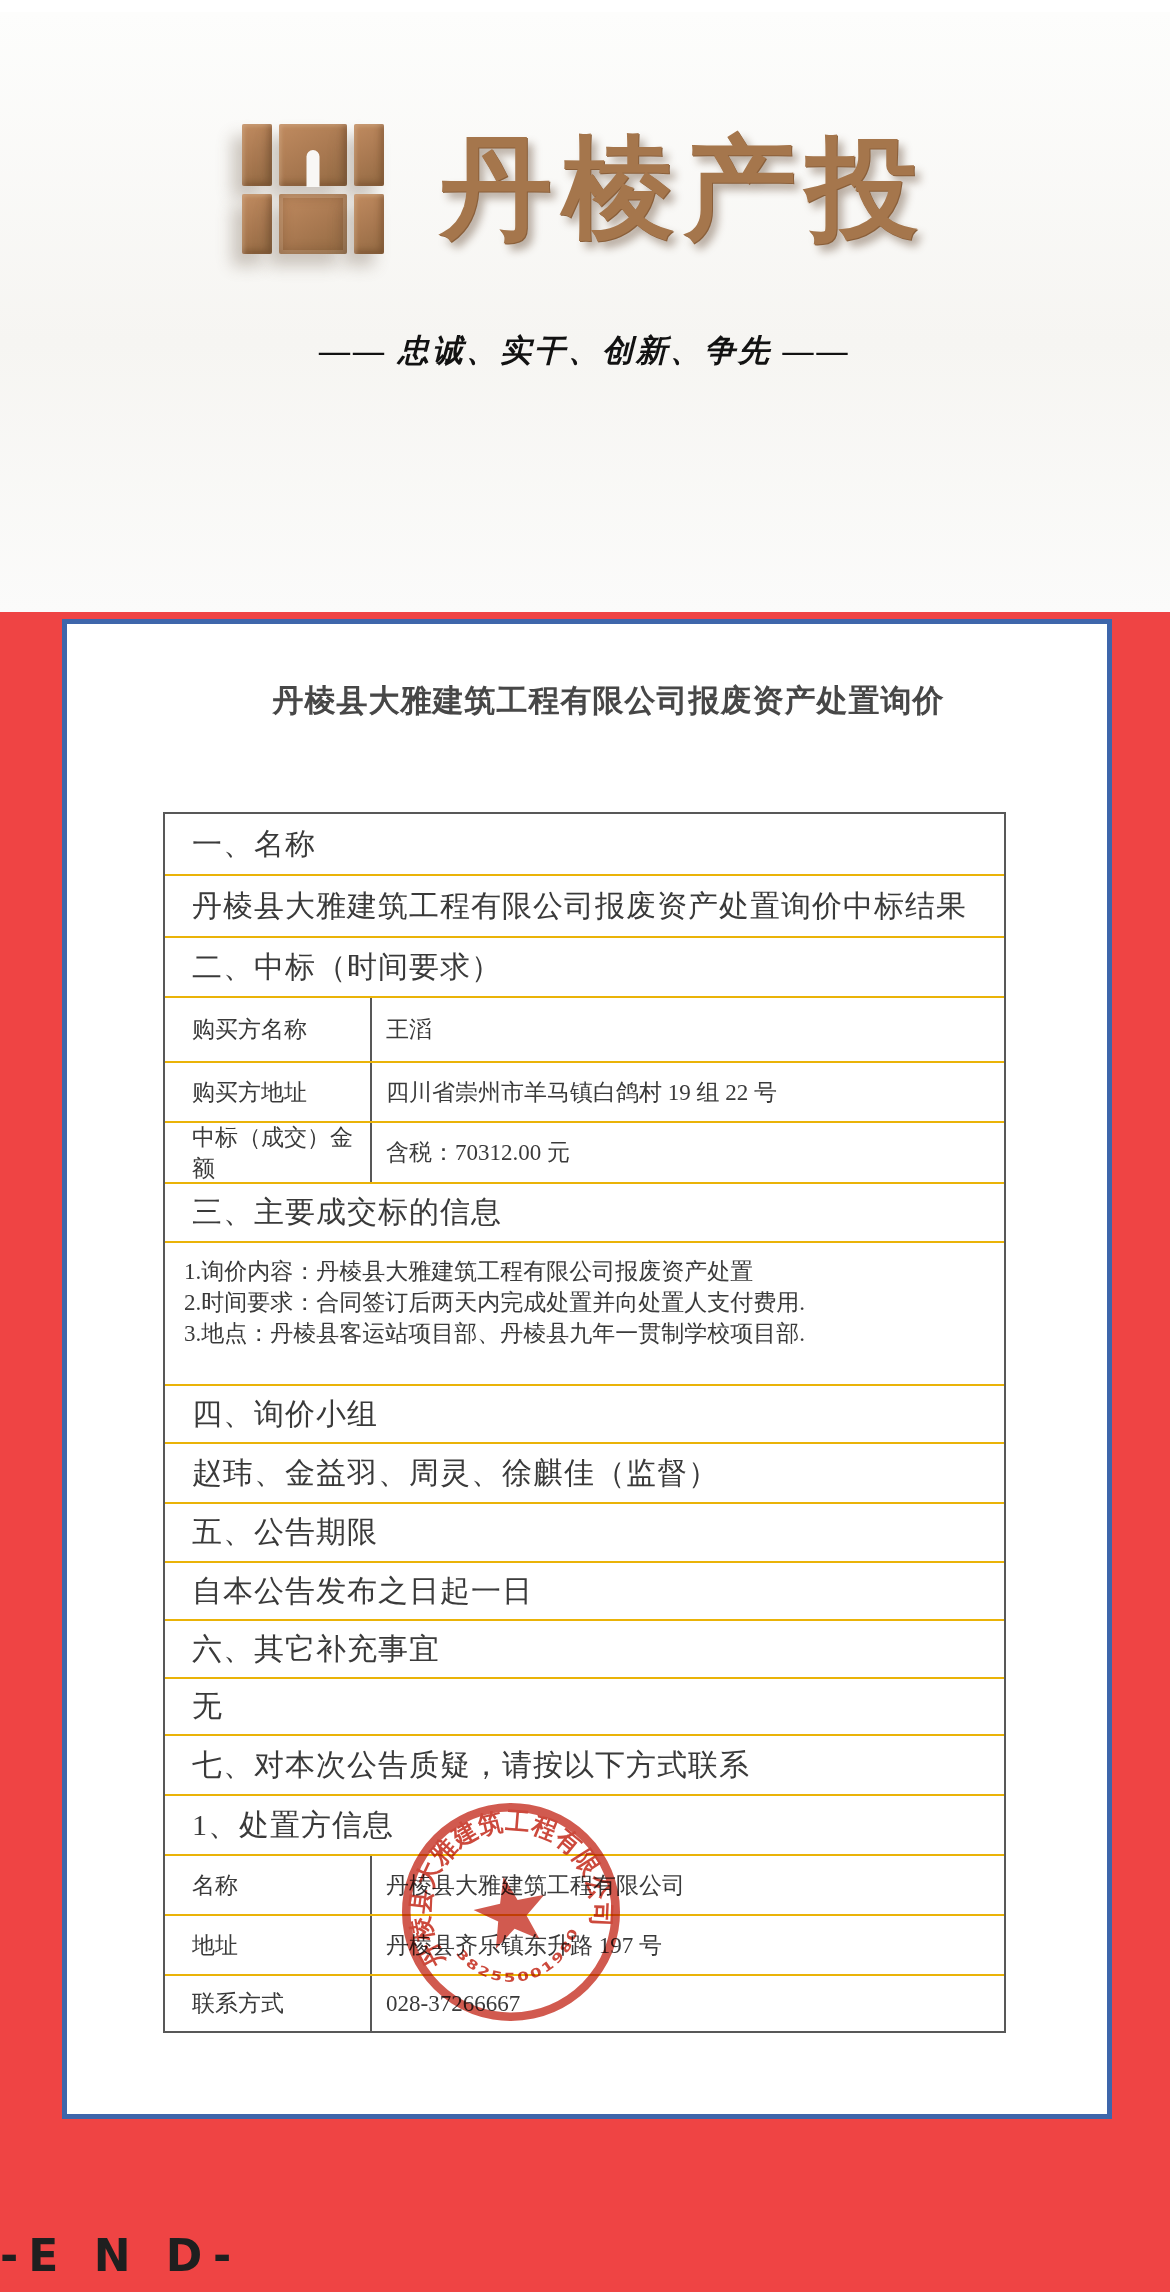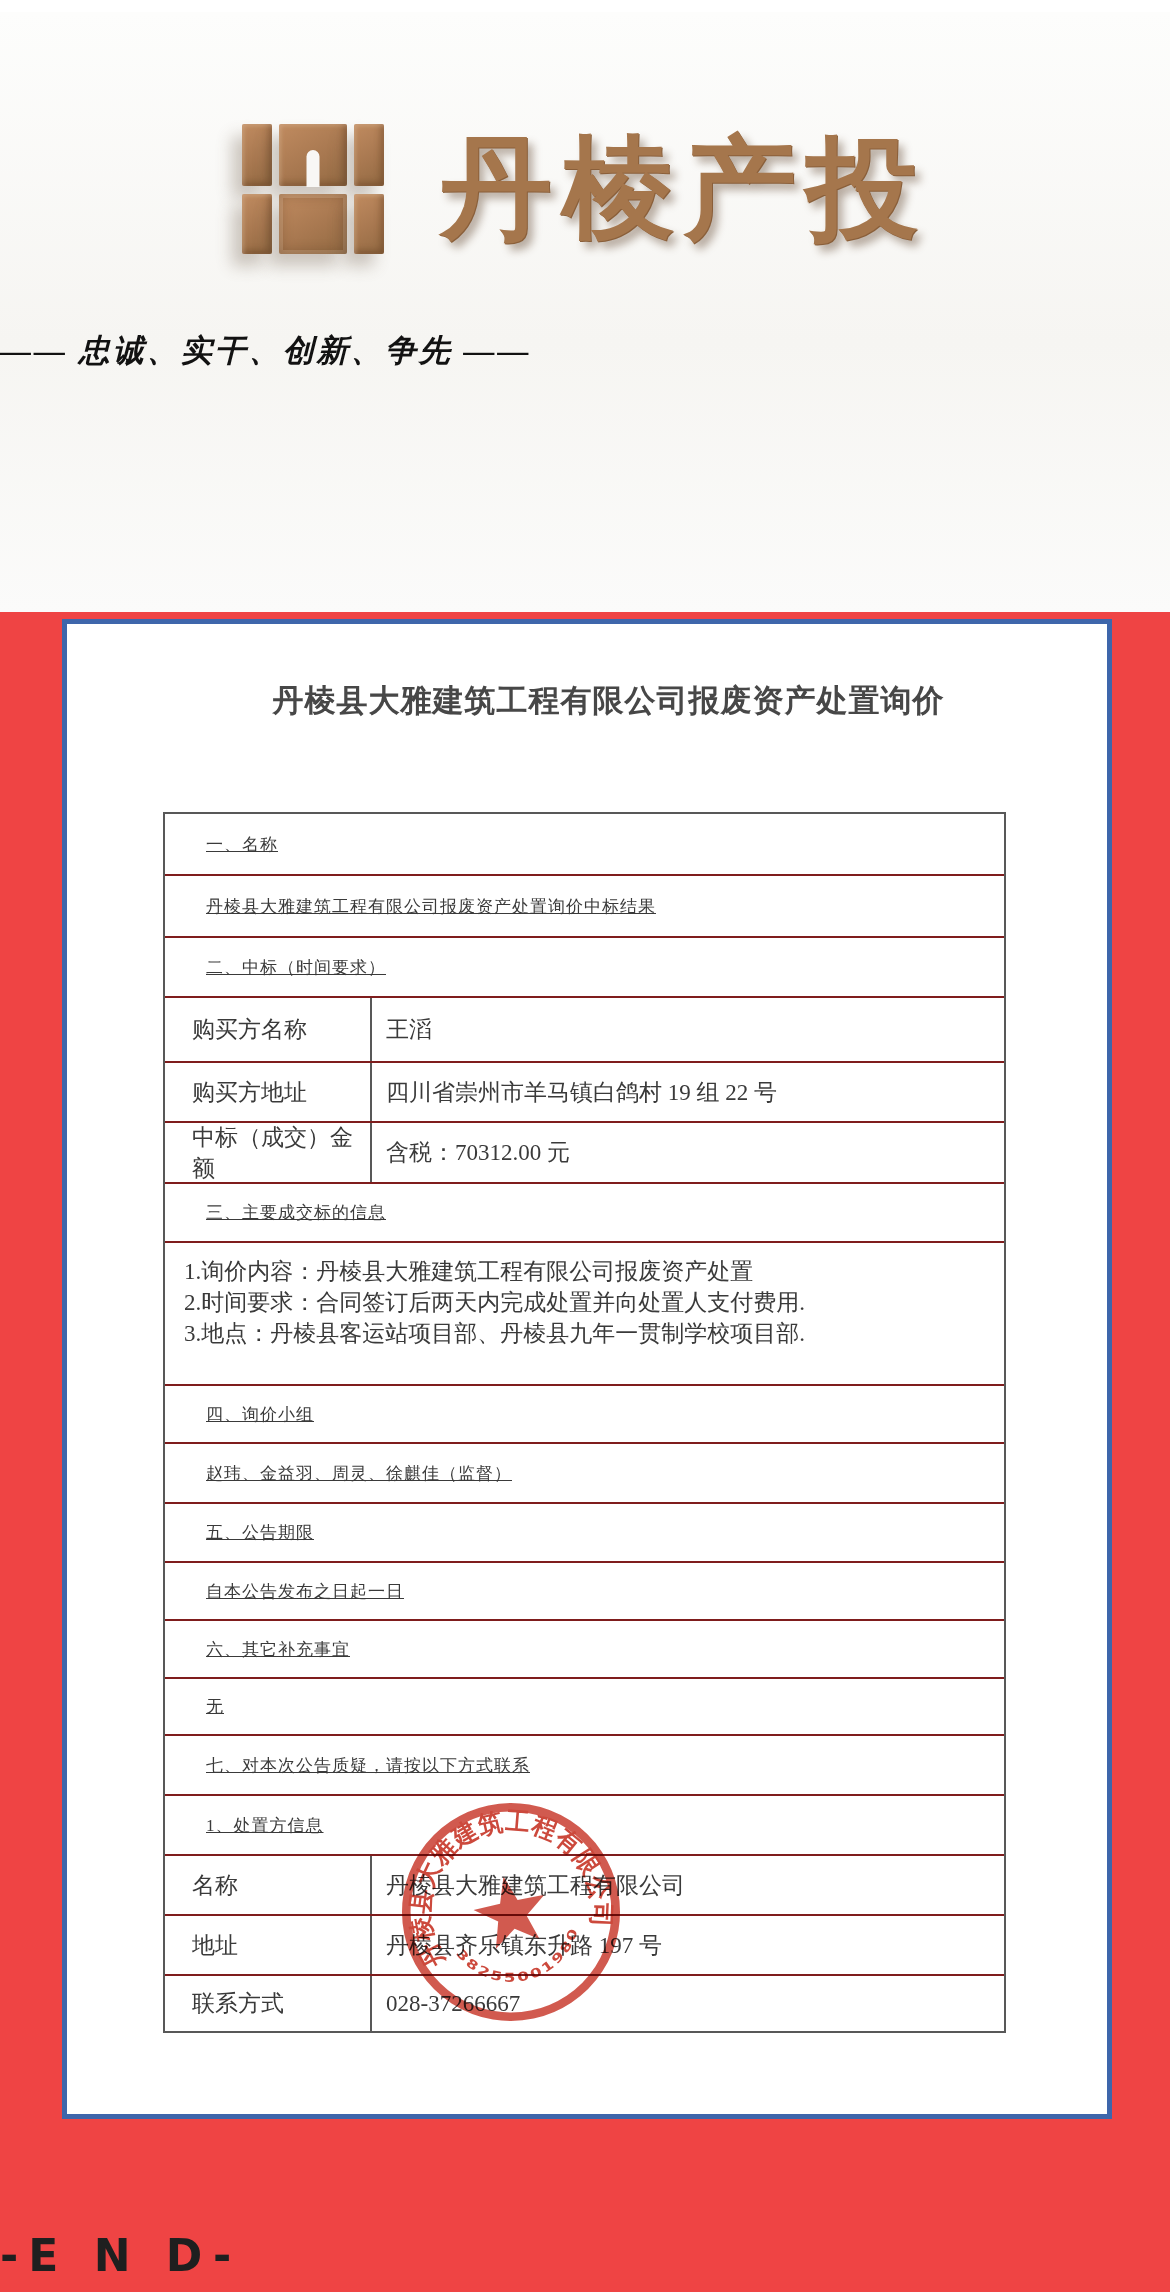--- a/index.html
+++ b/index.html
@@ -39,21 +39,21 @@
                inset 0 0 14px rgba(70,40,15,.38); }
   .wordmark{
     font-family:"Liberation Serif", serif; font-weight:700;
     font-size:112px; line-height:130px; letter-spacing:10px;
     color:#a5764c;
     text-shadow:1px 1px 0 #8a5f3a, 6px 7px 8px rgba(80,50,25,.40);
     white-space:nowrap;
   }
   .slogan{
     position:absolute; top:318px; left:0; width:1170px;
-    text-align:left; font-family:"Liberation Serif", serif;
+    text-align:center; font-family:"Liberation Serif", serif;
     font-style:italic; font-weight:700; font-size:31px; letter-spacing:3px;
     color:#121212;
   }
 
   
   .doc-card{
     position:absolute; left:62px; top:607px; width:1050px; height:1500px;
     background:#ffffff; border:5px solid #3e66ab;
   }
   .doc-title{
@@ -62,26 +62,26 @@
   }
   .doc-subtitle{
     margin-top:24px; text-align:center;
     font-size:31px; font-weight:700; letter-spacing:2px; color:#474747;
   }
 
   .tbl{
     position:absolute; left:96px; top:188px; width:843px;
     border:2px solid #585858; background:#fff;
   }
-  .row{ display:flex; align-items:stretch; border-top:2px solid #7f1d1d; }
+  .row{ display:flex; align-items:stretch; border-top:2px solid #eab308; }
   .row:first-child{ border-top:none; }
   .cell{ display:flex; align-items:center; font-size:23px; color:#3a3a3a; }
   .sec-label, .full-value{
-    display:flex; align-items:center; width:100%; padding-left:41px;
-    font-size:17px; color:#3a3a3a; letter-spacing:1px;text-decoration:underline;
+    display:flex; align-items:center; width:100%; padding-left:27px;
+    font-size:30px; color:#3a3a3a; letter-spacing:1px;
   }
   .kv .label{ width:207px; border-right:2px solid #585858; padding-left:27px; flex:none; }
   .kv .value{ flex:1; padding-left:14px; }
   .ml{ align-items:flex-start; }
   .ml .lines{ padding:13px 20px 0 19px; font-size:23px; line-height:31px; color:#3a3a3a; }
 
   
   .seal{
     position:absolute; left:325px; top:1169px; width:238px; height:238px;
     transform:rotate(-12deg); mix-blend-mode:multiply; opacity:.92;

